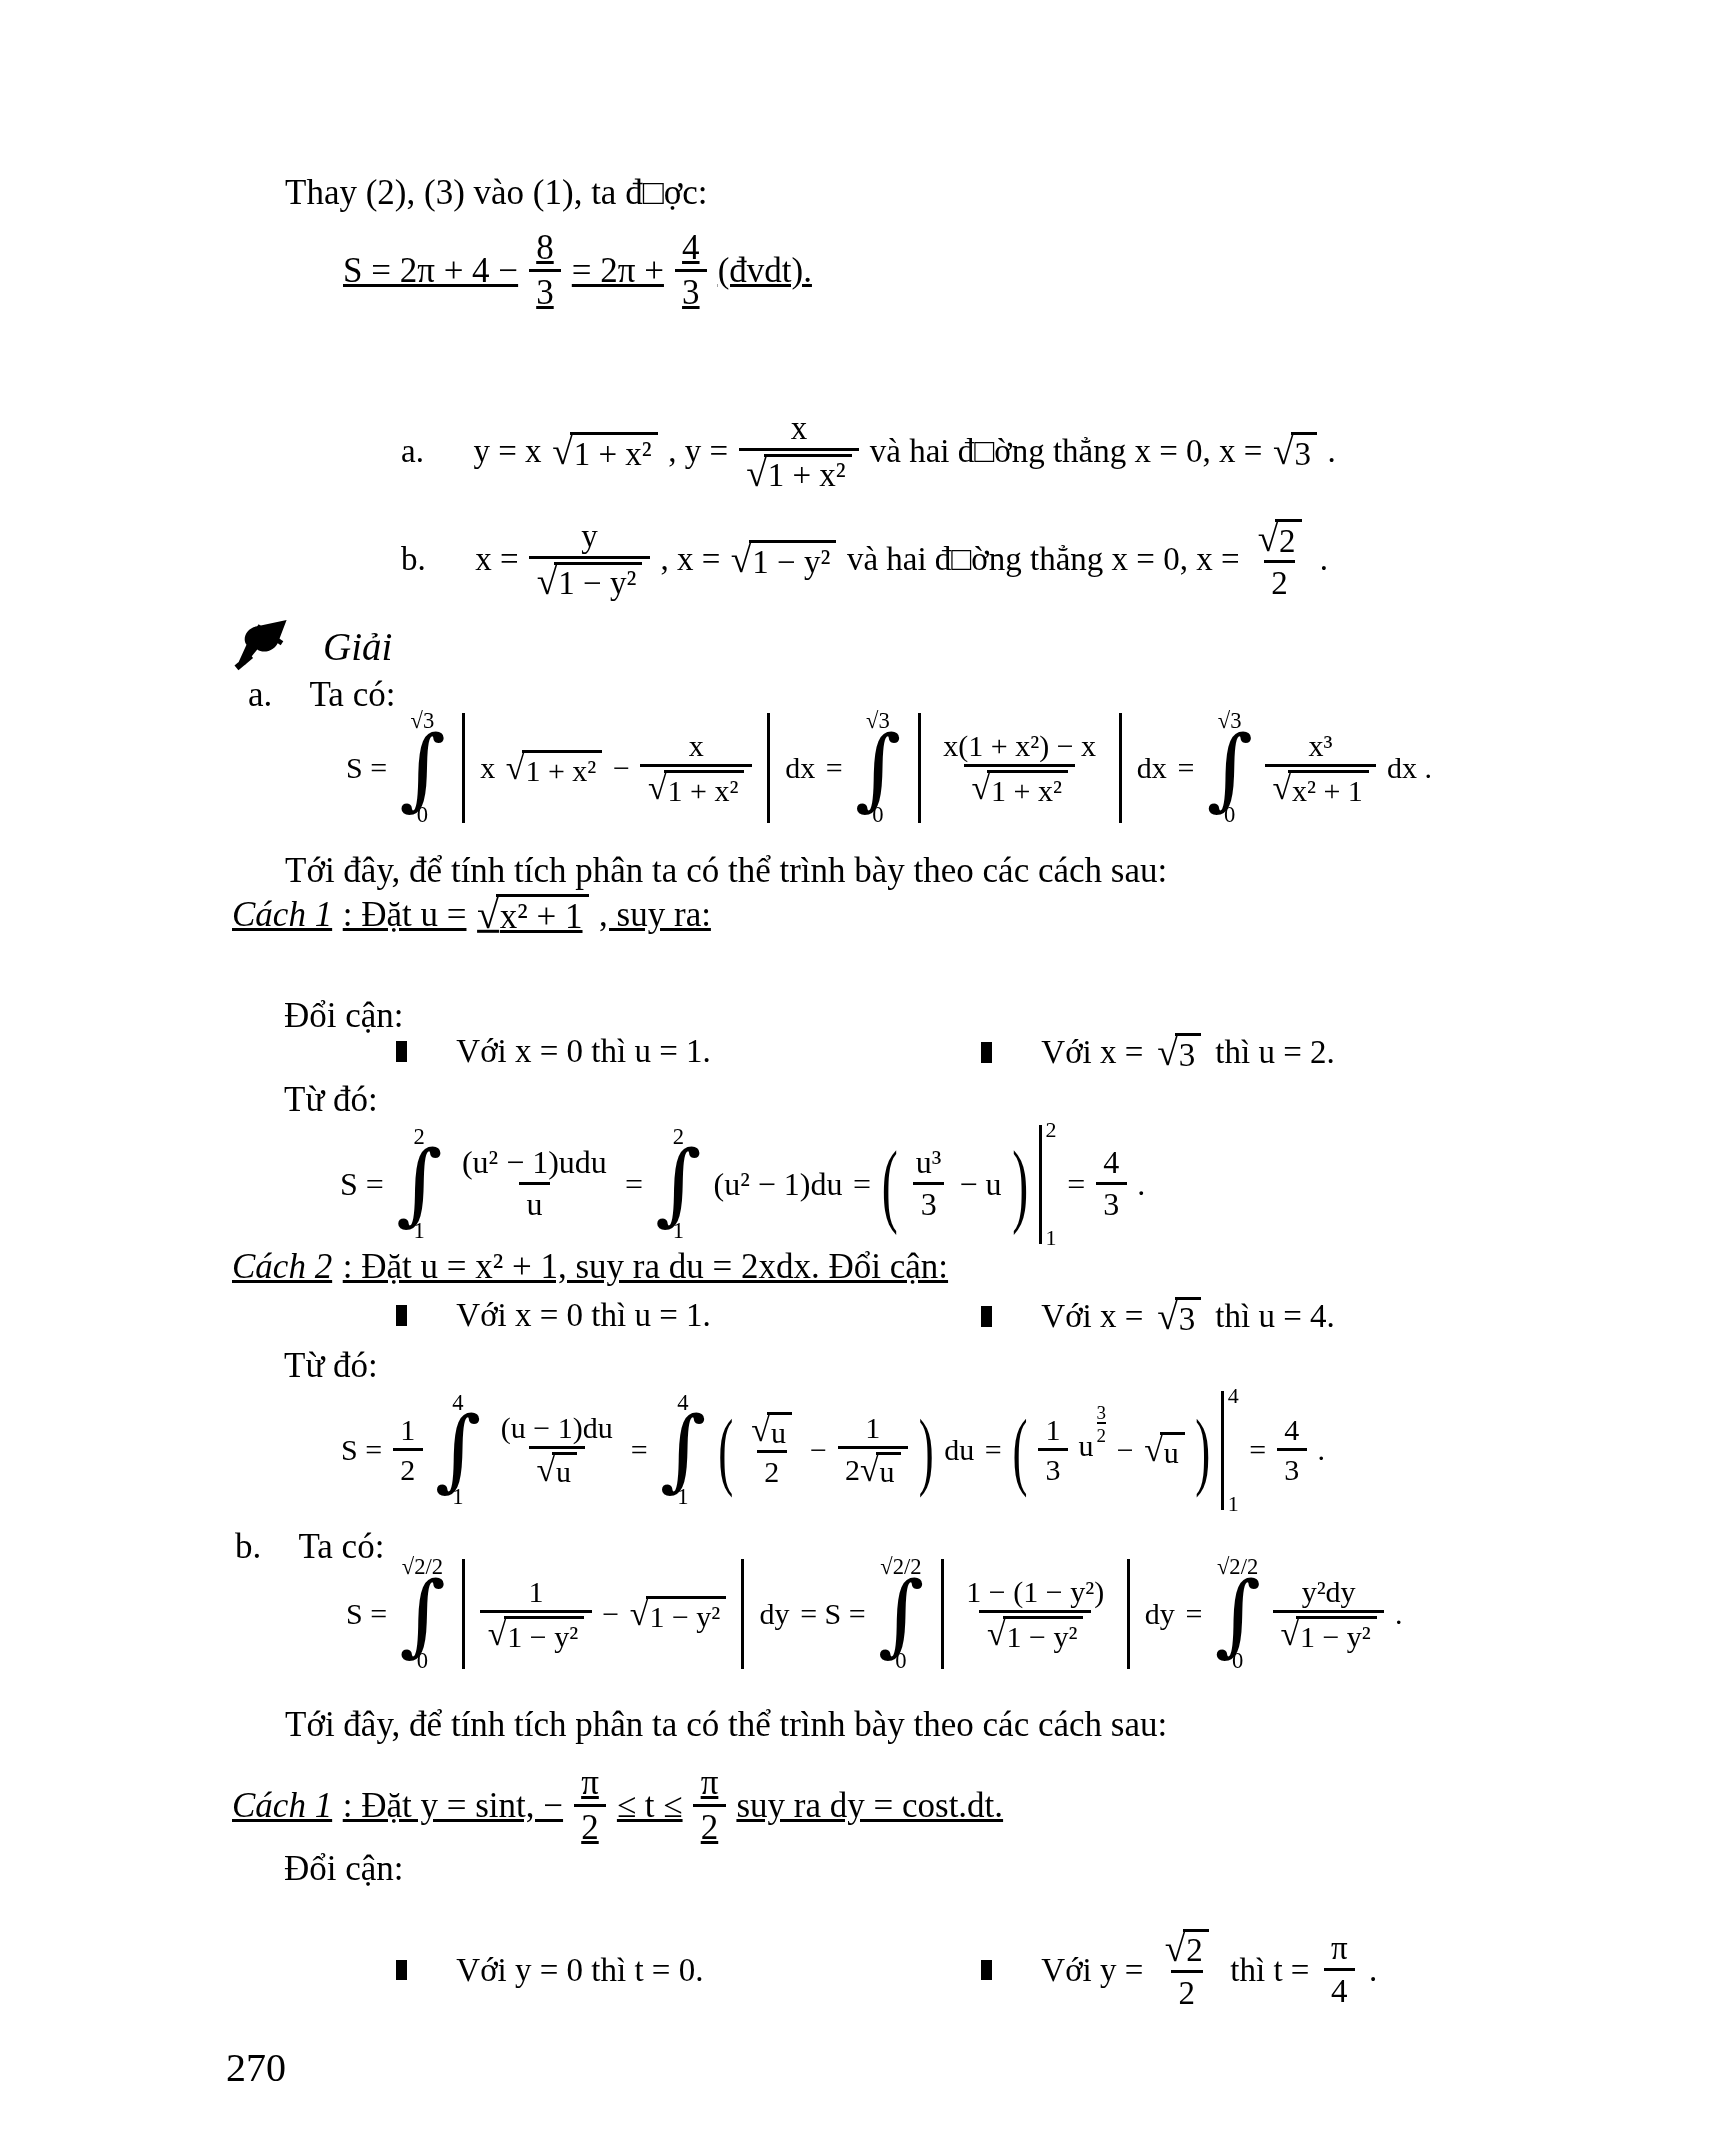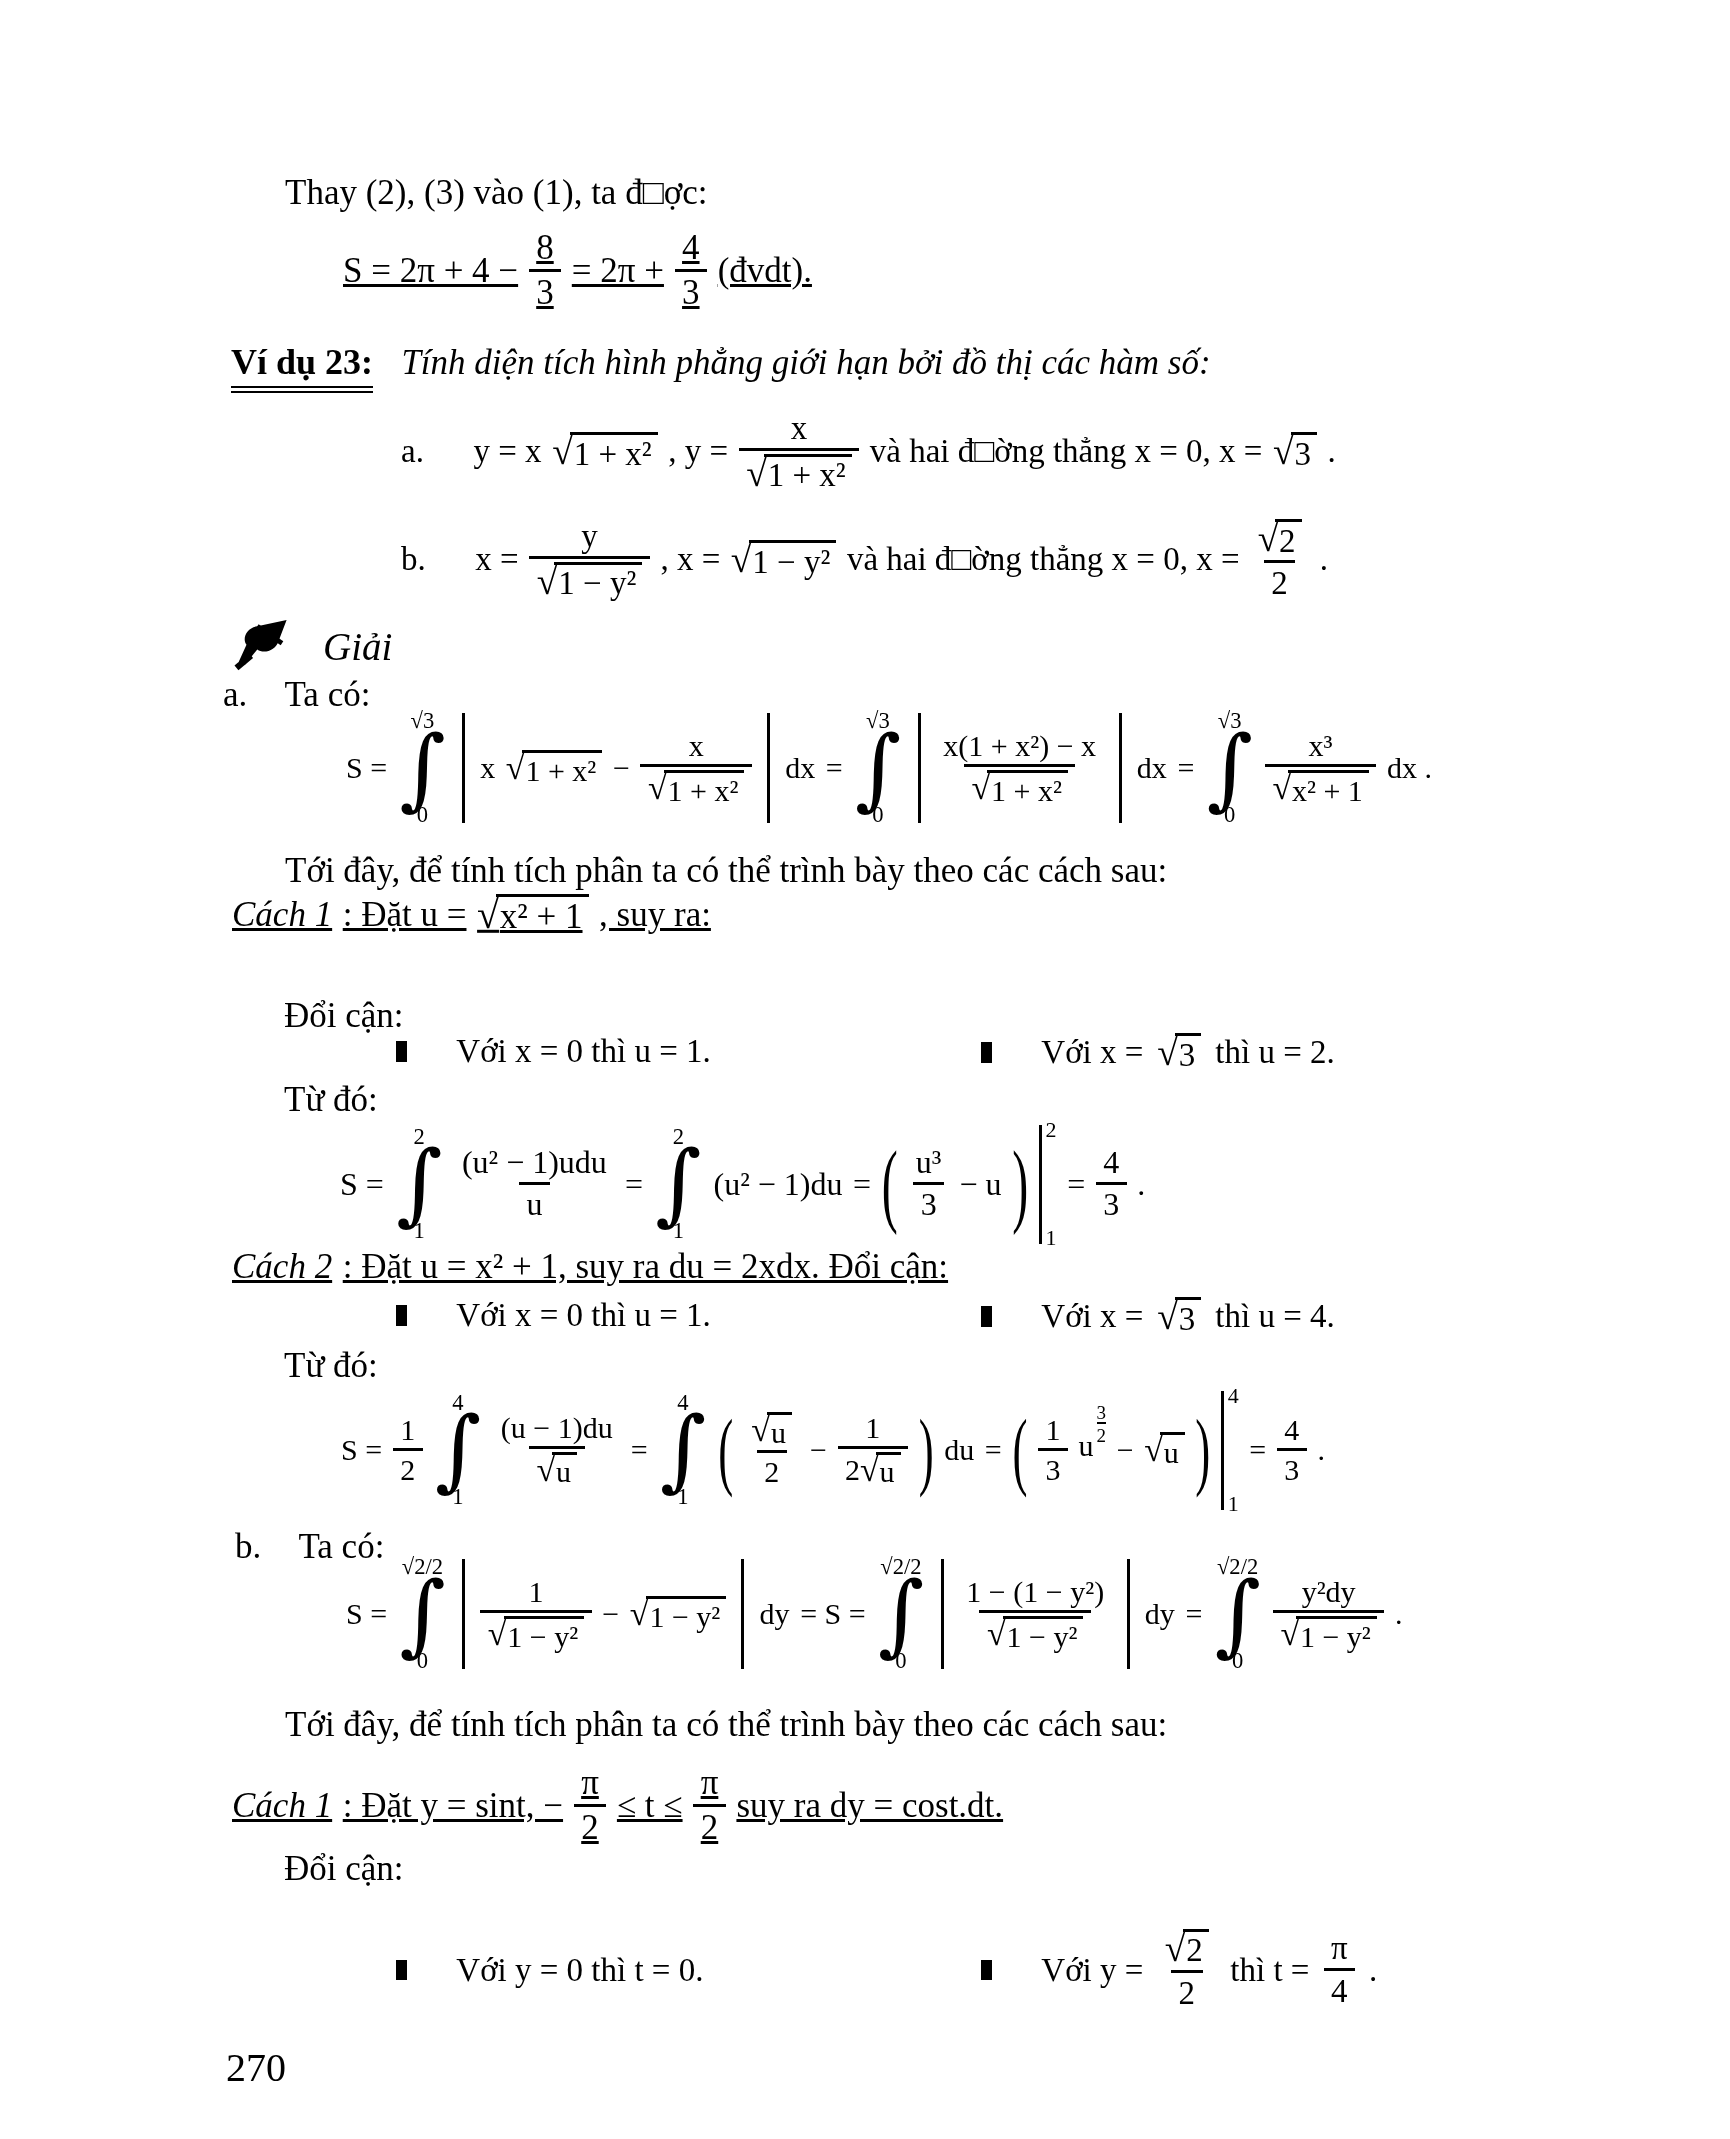--- a/index.html
+++ b/index.html
@@ -79,24 +79,20 @@
       <span class="fd">3</span>
     </span>
     <span>= 2π +</span>
     <span class="frac">
       <span class="fn">4</span>
       <span class="fd">3</span>
     </span>
     <span>(đvdt).</span>
   </div>
 
-  <div class="blk line" style="left:231px;top:341px">
-    <span class="vd">Ví dụ 23:</span>
-    <span class="title-it">Tính diện tích hình phẳng giới hạn bởi đồ thị các hàm số:</span>
-  </div>
 
   <div class="blk mrow" style="left:401px;top:411px">
     <span class="marker">a.</span>
     <span>y = x</span>
     <span class="sqrt">
         <span class="rad">√</span>
         <span class="rc">1 + x²</span>
       </span>
     <span>, y =</span>
     <span class="frac">
@@ -144,21 +140,21 @@
     <span>
       <svg viewBox="0 0 80 70" width="62" height="54" aria-hidden="true">
         <path d="M6 58 L16 36 C10 28 16 14 30 12 L68 4 L58 30 C54 44 38 48 30 42 L14 62 Z" fill="#000"></path>
         <path d="M30 12 L62 34" stroke="#000" stroke-width="6"></path>
         <line x1="3" y1="66" x2="22" y2="50" stroke="#000" stroke-width="8"></line>
       </svg>
     </span>
     <span class="giai-label">Giải</span>
   </div>
 
-  <div class="blk line" style="left:223px;top:674px">
+  <div class="blk line" style="left:248px;top:674px">
     <span class="marker-sm">a.</span>
     <span>Ta có:</span>
   </div>
 
   <div class="blk mrow f40" style="left:346px;top:710px">
     <span>S =</span>
     <span class="intg">
       <span class="ilim">√3</span>
       <span class="isym">∫</span>
       <span class="ilim">0</span>

